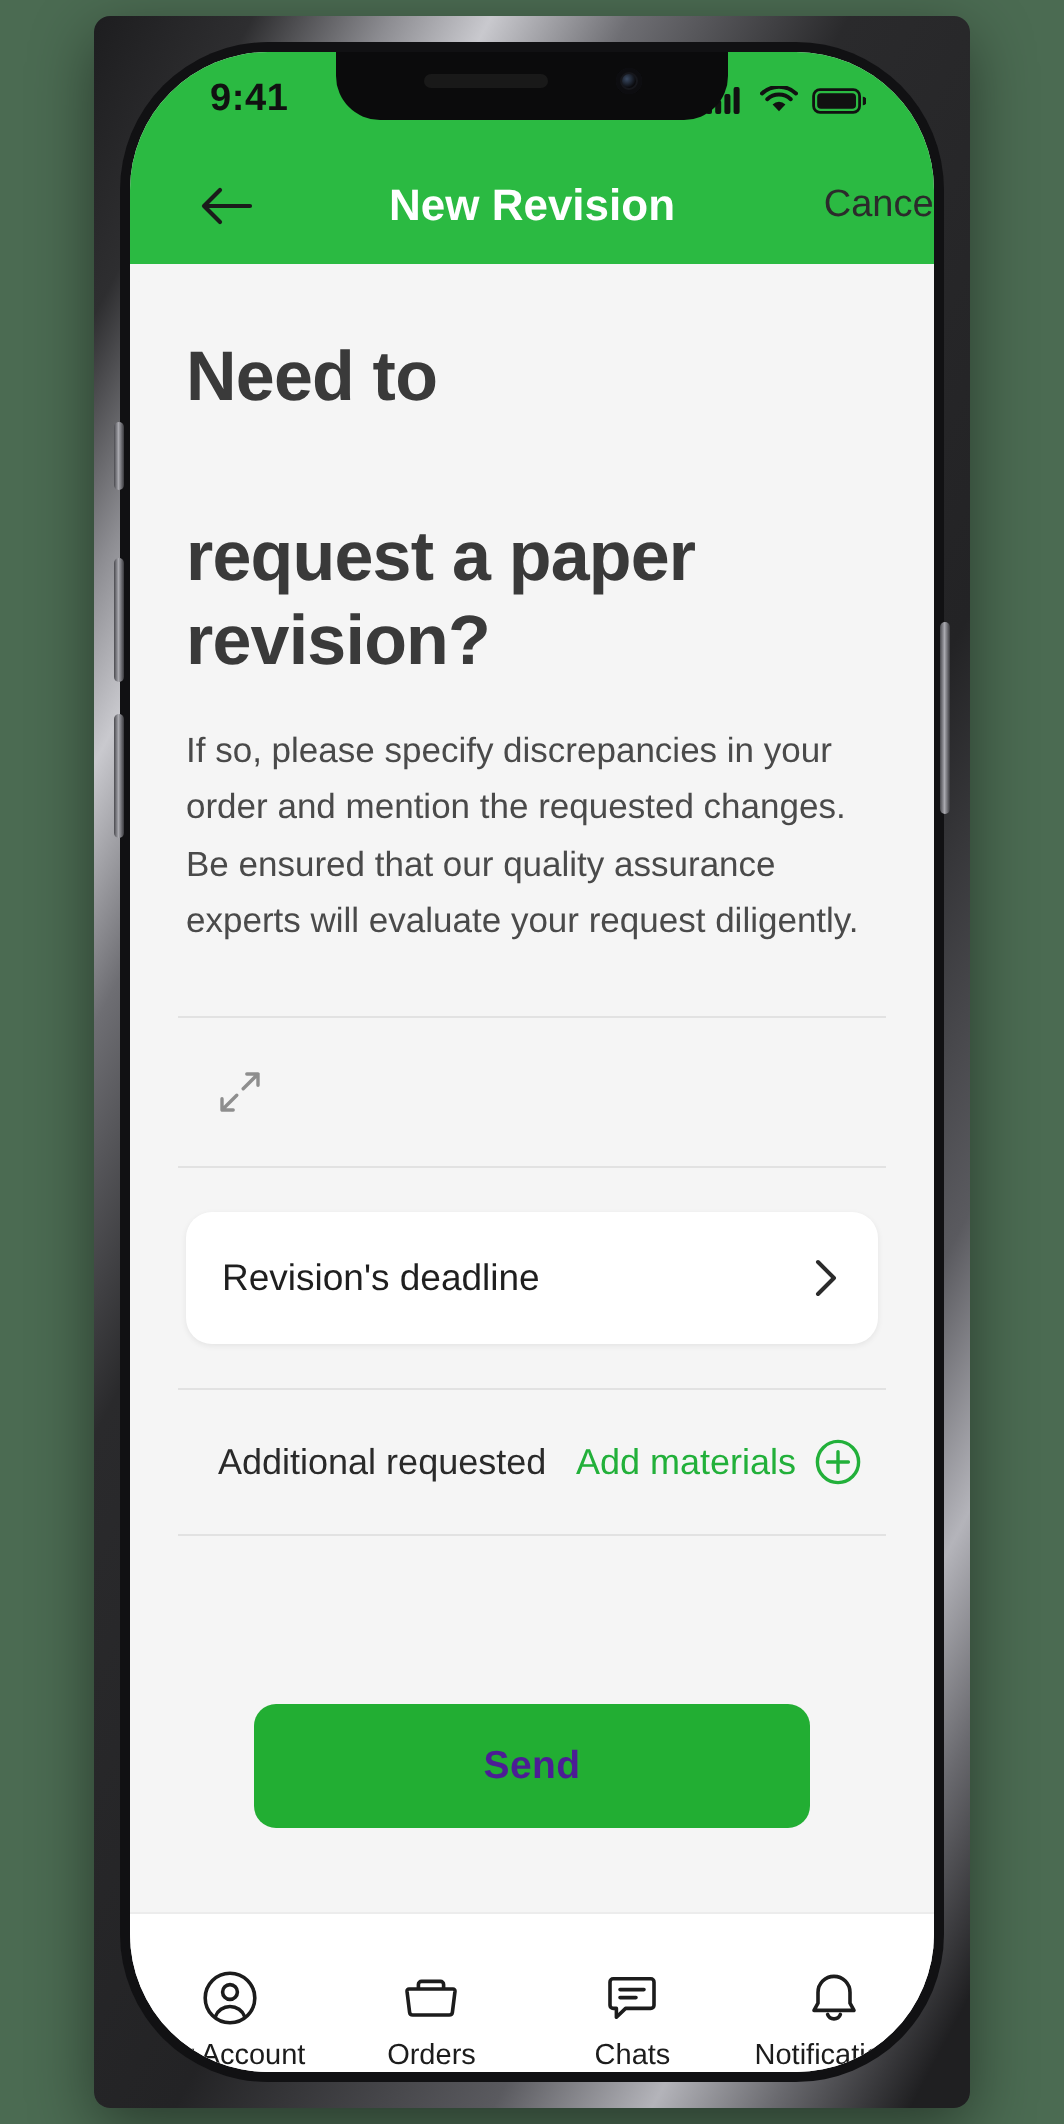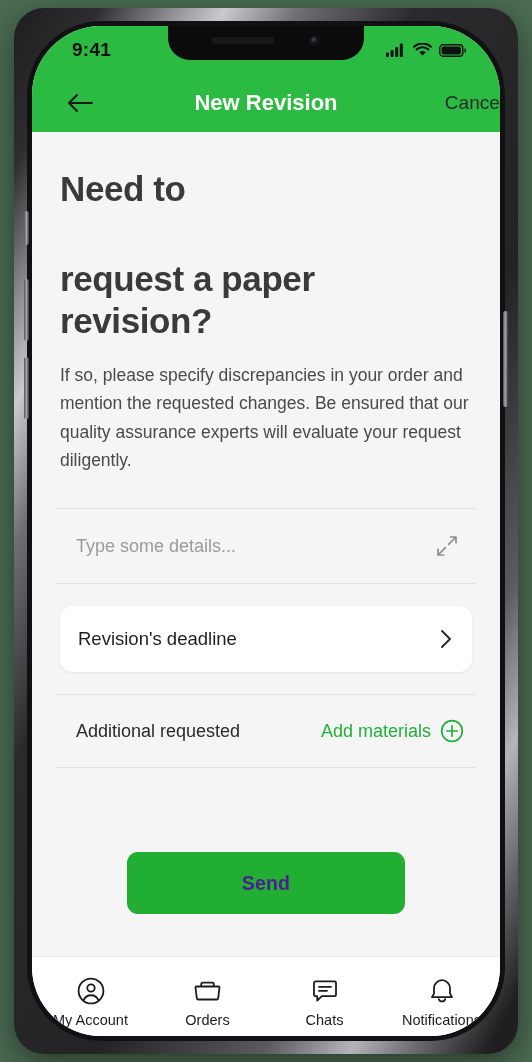--- a/index.html
+++ b/index.html
@@ -9,22 +9,22 @@
     font-family:"Liberation Sans", sans-serif;
   }
   body {
     background:#4b6b52;
     display:flex; align-items:center; justify-content:center;
   }
 
   
   .phone-outer {
     position:relative;
-    width:504px; height:1046px;
-    border-radius:30px;
+    width:438px; height:1046px;
+    border-radius:8px;
     background:linear-gradient(118deg,#1d1d1f 0%,#2e2e30 8%,#8d8d92 15%,#c9c9ce 20%,#6e6e73 27%,#2a2a2c 38%,#232325 60%,#5a5a5f 76%,#b4b4ba 84%,#6a6a6f 90%,#1f1f21 97%);
     padding:13px;
     box-shadow:0 10px 32px rgba(0,0,0,.45);
   }
   .phone-mid {
     position:relative;
     width:100%; height:100%;
     border-radius:74px;
     background:#111113;
     padding:5px;
@@ -137,21 +137,21 @@
     background:#22ae33; border:none; border-radius:11px;
     color:#4c1d95; font-size:19.5px; font-weight:700;
     font-family:"Liberation Sans", sans-serif;
     cursor:pointer; letter-spacing:.2px;
   }
 
   
   .tabbar {
     position:absolute; left:0; right:0; bottom:0; height:80px;
     background:#fff; border-top:1px solid #ececec;
-    display:flex; align-items:center; justify-content:space-around;
+    display:flex; align-items:flex-end; justify-content:space-around;
     padding-top:11px; z-index:20;
   }
   .tab { display:flex; flex-direction:column; align-items:center; gap:6px; cursor:pointer; width:112px; }
   .tab-label { font-size:14.5px; color:#1c1c1c; }
 </style>
 </head>
 <body>
 
 <div class="phone-outer">
   <div class="phone-mid">
@@ -205,21 +205,20 @@
         <div class="heading">
           <span>Need to</span>
           <span class="l2">request a paper revision?</span>
         </div>
 
         <p class="body-text">If so, please specify discrepancies in your order and mention the requested changes. Be ensured that our quality assurance experts will evaluate your request diligently.</p>
 
         <div class="rule" style="margin-top:34px;"></div>
 
         <div class="details-row">
-          <span class="details-placeholder">Type some details...</span>
           <span class="expand-btn">
             <svg width="22" height="22" viewBox="0 0 22 22">
               <path d="M20 2 L12.6 9.4 M20 2 H14.4 M20 2 V7.6" stroke="#8e8e8e" stroke-width="1.7" fill="none" stroke-linecap="round" stroke-linejoin="round"></path>
               <path d="M2 20 L9.4 12.6 M2 20 H7.6 M2 20 V14.4" stroke="#8e8e8e" stroke-width="1.7" fill="none" stroke-linecap="round" stroke-linejoin="round"></path>
             </svg>
           </span>
         </div>
 
         <div class="rule"></div>
 

